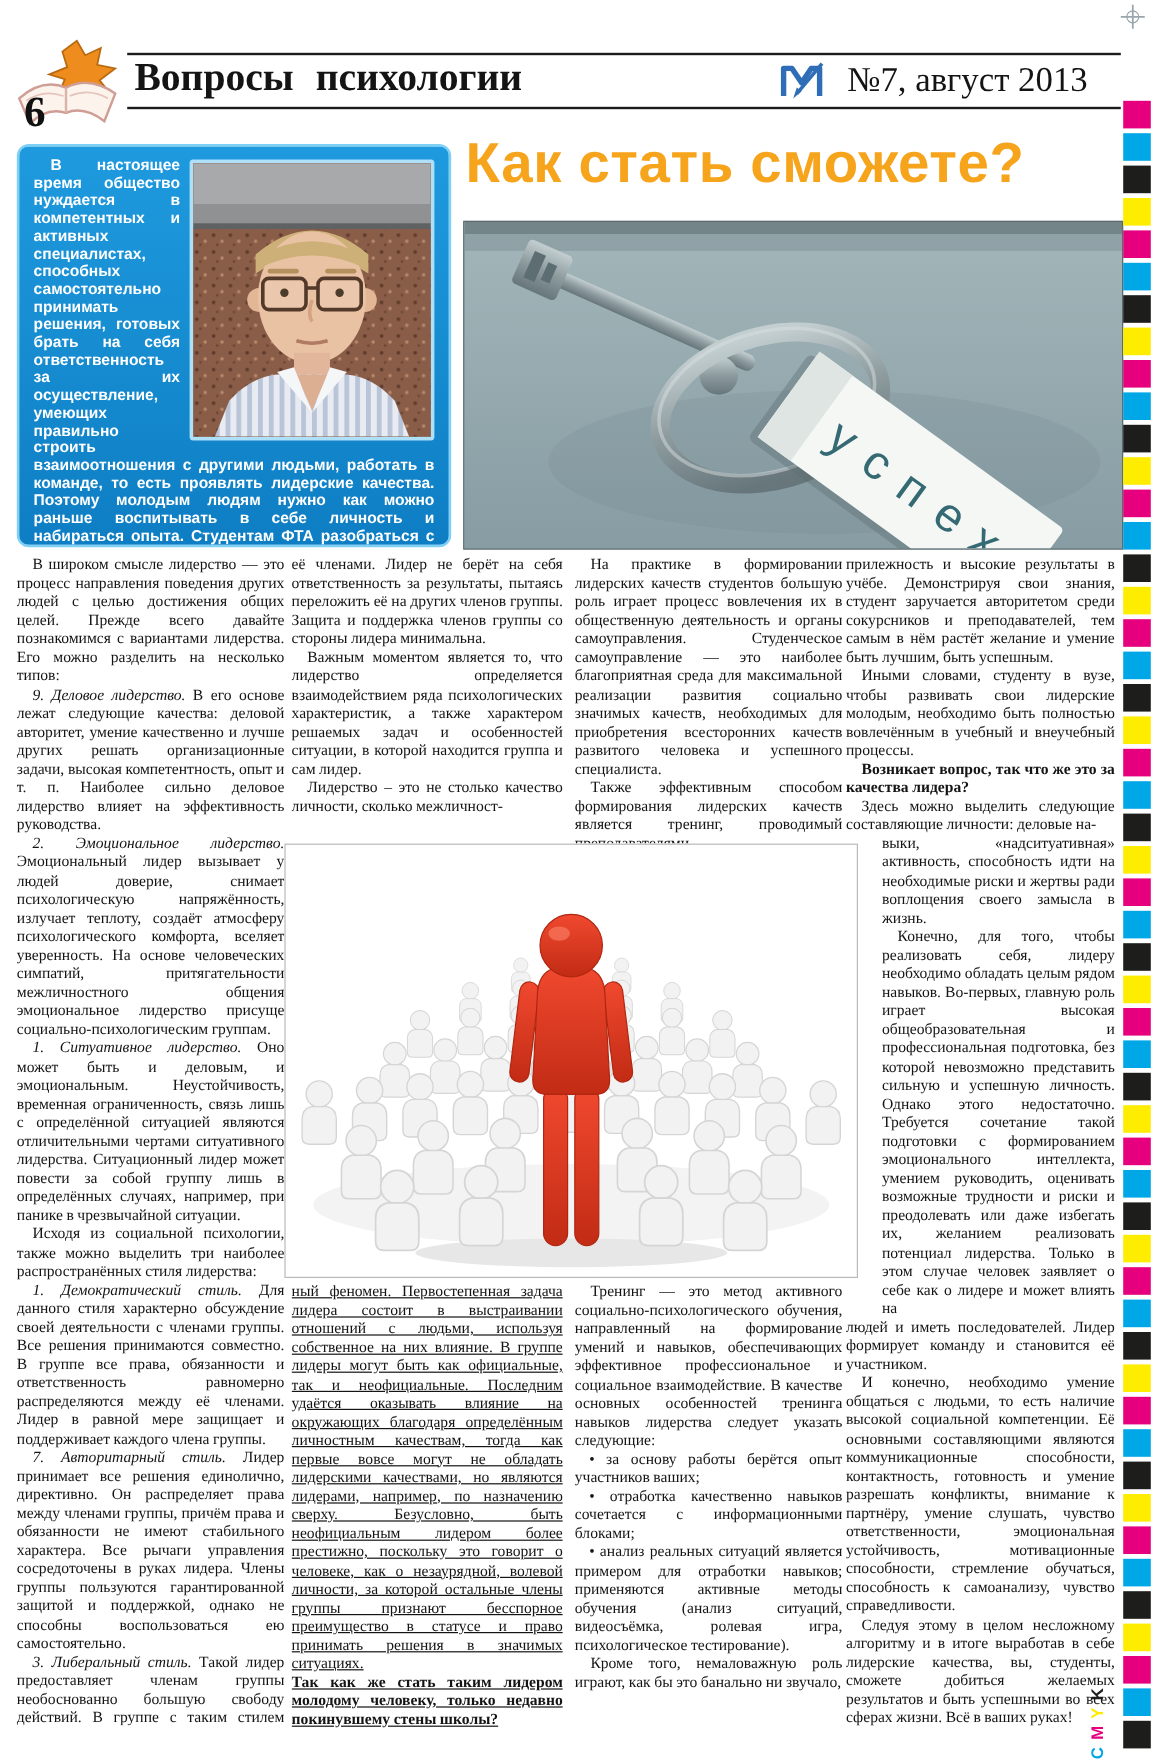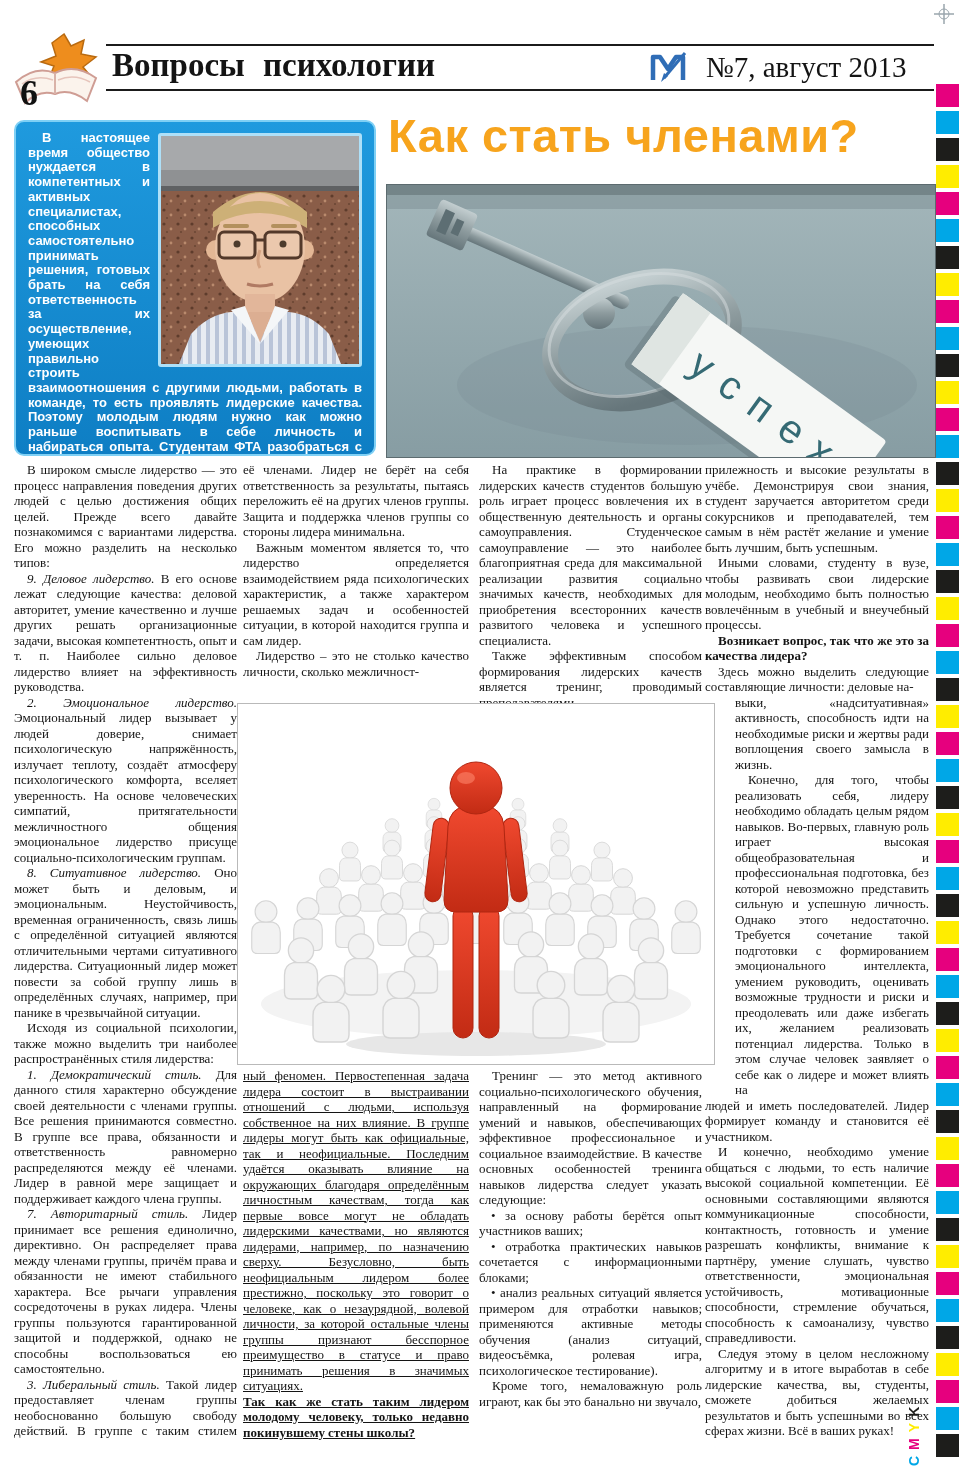--- a/index.html
+++ b/index.html
@@ -130,21 +130,21 @@
         <rect x="84" y="158" width="30" height="28" fill="#e2b69a"></rect>
         <path d="M18,228 L30,198 Q48,178 70,176 L128,176 Q150,178 168,198 L180,228 Z" fill="url(#stripes)"></path>
         <path d="M86,176 L99,206 L112,176 Z" fill="#dcae92"></path>
         <path d="M70,174 L99,208 L84,170 Z" fill="#f4f6f8"></path>
         <path d="M128,174 L99,208 L114,170 Z" fill="#f4f6f8"></path>
       </svg>
     </div>
     <div class="lead-text">В настоящее время общество нуждается в компетентных и активных специалистах, способных самостоятельно принимать решения, готовых брать на себя ответственность за их осуществление, умеющих правильно строить взаимоотношения с другими людьми, работать в команде, то есть проявлять лидерские качества. Поэтому молодым людям нужно как можно раньше воспитывать в себе личность и набираться опыта. Студентам ФТА разобраться с тонкостями такого явления, как лидерство, помогает социальный психолог Александр Слип.</div>
   </div>
 
-  <div class="headline">Как стать членами?</div>
+  <div class="headline">Как стать сможете?</div>
 
   <div class="key-photo">
     <svg width="548" height="272" viewBox="0 0 548 272">
       <defs>
         <linearGradient id="kbg" x1="0" y1="0" x2="0" y2="1">
           <stop offset="0" stop-color="#a3b6ba"></stop>
             <stop offset="1" stop-color="#879da3"></stop>
         </linearGradient>
         <linearGradient id="metal" x1="0" y1="0" x2="0" y2="1">
           <stop offset="0" stop-color="#c3ced0"></stop>
@@ -171,21 +171,21 @@
         <rect x="0" y="0" width="34" height="88" fill="#dfe5e2"></rect>
         <text x="48" y="60" font-family="Liberation Sans, sans-serif" font-size="40" letter-spacing="16" fill="#356a74">успех</text>
       </g>
     </svg>
   </div>
 
   <div class="col col1">
       <p class="para">В широком смысле лидерство — это процесс направления поведения других людей с целью достижения общих целей. Прежде всего давайте познакомимся с вариантами лидерства. Его можно разделить на несколько типов:</p>
       <p class="para"><i>9. Деловое лидерство.</i> В его основе лежат следующие качества: деловой авторитет, умение качественно и лучше других решать организационные задачи, высокая компетентность, опыт и т. п. Наиболее сильно деловое лидерство влияет на эффективность руководства.</p>
       <p class="para"><i>2. Эмоциональное лидерство.</i> Эмоциональный лидер вызывает у людей доверие, снимает психологическую напряжённость, излучает теплоту, создаёт атмосферу психологического комфорта, вселяет уверенность. На основе человеческих симпатий, притягательности межличностного общения эмоциональное лидерство присуще социально-психологическим группам.</p>
-      <p class="para"><i>8. Ситуативное лидерство.</i> Оно может быть и деловым, и эмоциональным. Неустойчивость, временная ограниченность, связь лишь с определённой ситуацией являются отличительными чертами ситуативного лидерства. Ситуационный лидер может повести за собой группу лишь в определённых случаях, например, при панике в чрезвычайной ситуации.</p>
+      <p class="para"><i>1. Ситуативное лидерство.</i> Оно может быть и деловым, и эмоциональным. Неустойчивость, временная ограниченность, связь лишь с определённой ситуацией являются отличительными чертами ситуативного лидерства. Ситуационный лидер может повести за собой группу лишь в определённых случаях, например, при панике в чрезвычайной ситуации.</p>
       <p class="para">Исходя из социальной психологии, также можно выделить три наиболее распространённых стиля лидерства:</p>
       <p class="para"><i>1. Демократический стиль.</i> Для данного стиля характерно обсуждение своей деятельности с членами группы. Все решения принимаются совместно. В группе все права, обязанности и ответственность равномерно распределяются между её членами. Лидер в равной мере защищает и поддерживает каждого члена группы.</p>
       <p class="para"><i>7. Авторитарный стиль.</i> Лидер принимает все решения единолично, директивно. Он распределяет права между членами группы, причём права и обязанности не имеют стабильного характера. Все рычаги управления сосредоточены в руках лидера. Члены группы пользуются гарантированной защитой и поддержкой, однако не способны воспользоваться ею самостоятельно.</p>
       <p class="para"><i>3. Либеральный стиль.</i> Такой лидер предоставляет членам группы необоснованно большую свободу действий. В группе с таким стилем лидерства возникают частые противоречия между</p>
     </div>
   <div class="col col2a">
       <p class="para noindent">её членами. Лидер не берёт на себя ответственность за результаты, пытаясь переложить её на других членов группы. Защита и поддержка членов группы со стороны лидера минимальна.</p>
       <p class="para">Важным моментом является то, что лидерство определяется взаимодействием ряда психологических характеристик, а также характером решаемых задач и особенностей ситуации, в которой находится группа и сам лидер.</p>
       <p class="para">Лидерство – это не столько качество личности, сколько межличност-</p>
     </div>
@@ -193,21 +193,21 @@
       <p class="para noindent">ный феномен. Первостепенная задача лидера состоит в выстраивании отношений с людьми, используя собственное на них влияние. В группе лидеры могут быть как официальные, так и неофициальные. Последним удаётся оказывать влияние на окружающих благодаря определённым личностным качествам, тогда как первые вовсе могут не обладать лидерскими качествами, но являются лидерами, например, по назначению сверху. Безусловно, быть неофициальным лидером более престижно, поскольку это говорит о человеке, как о незаурядной, волевой личности, за которой остальные члены группы признают бесспорное преимущество в статусе и право принимать решения в значимых ситуациях.</p>
       <p class="para bold noindent">Так как же стать таким лидером молодому человеку, только недавно покинувшему стены школы?</p>
     </div>
   <div class="col col3a">
       <p class="para">На практике в формировании лидерских качеств студентов большую роль играет процесс вовлечения их в общественную деятельность и органы самоуправления. Студенческое самоуправление — это наиболее благоприятная среда для максимальной реализации развития социально значимых качеств, необходимых для приобретения всесторонних качеств развитого человека и успешного специалиста.</p>
       <p class="para">Также эффективным способом формирования лидерских качеств является тренинг, проводимый преподавателями.</p>
     </div>
   <div class="col col3b">
       <p class="para">Тренинг — это метод активного социально-психологического обучения, направленный на формирование умений и навыков, обеспечивающих эффективное профессиональное и социальное взаимодействие. В качестве основных особенностей тренинга навыков лидерства следует указать следующие:</p>
       <p class="para bullet">за основу работы берётся опыт участников ваших;</p>
-      <p class="para bullet">отработка практических навыков сочетается с информационными блоками;</p>
+      <p class="para bullet">отработка качественно навыков сочетается с информационными блоками;</p>
       <p class="para bullet">анализ реальных ситуаций является примером для отработки навыков; применяются активные методы обучения (анализ ситуаций, видеосъёмка, ролевая игра, психологическое тестирование).</p>
       <p class="para">Кроме того, немаловажную роль играют, как бы это банально ни звучало,</p>
     </div>
 
   <div class="col col4">
     <div>
         <p class="para noindent">прилежность и высокие результаты в учёбе. Демонстрируя свои знания, студент заручается авторитетом среди сокурсников и преподавателей, тем самым в нём растёт желание и умение быть лучшим, быть успешным.</p>
         <p class="para">Иными словами, студенту в вузе, чтобы развивать свои лидерские молодым, необходимо быть полностью вовлечённым в учебный и внеучебный процессы.</p>
         <p class="para bold">Возникает вопрос, так что же это за качества лидера?</p>
         <p class="para">Здесь можно выделить следующие составляющие личности: деловые на-</p>

